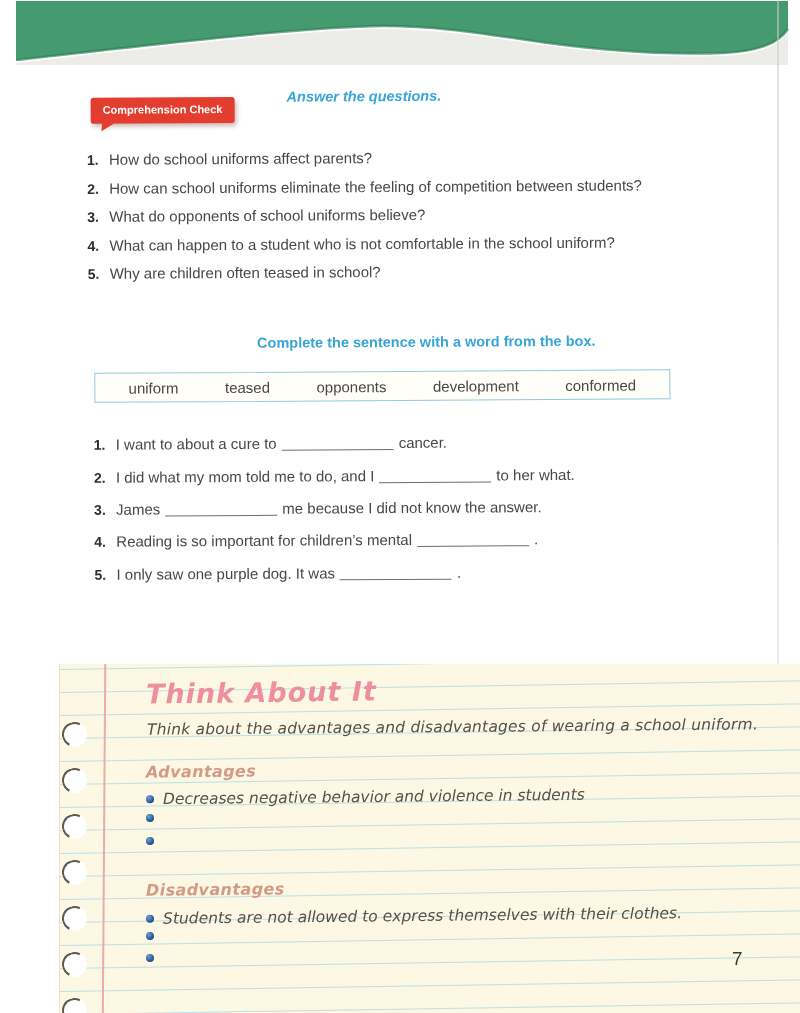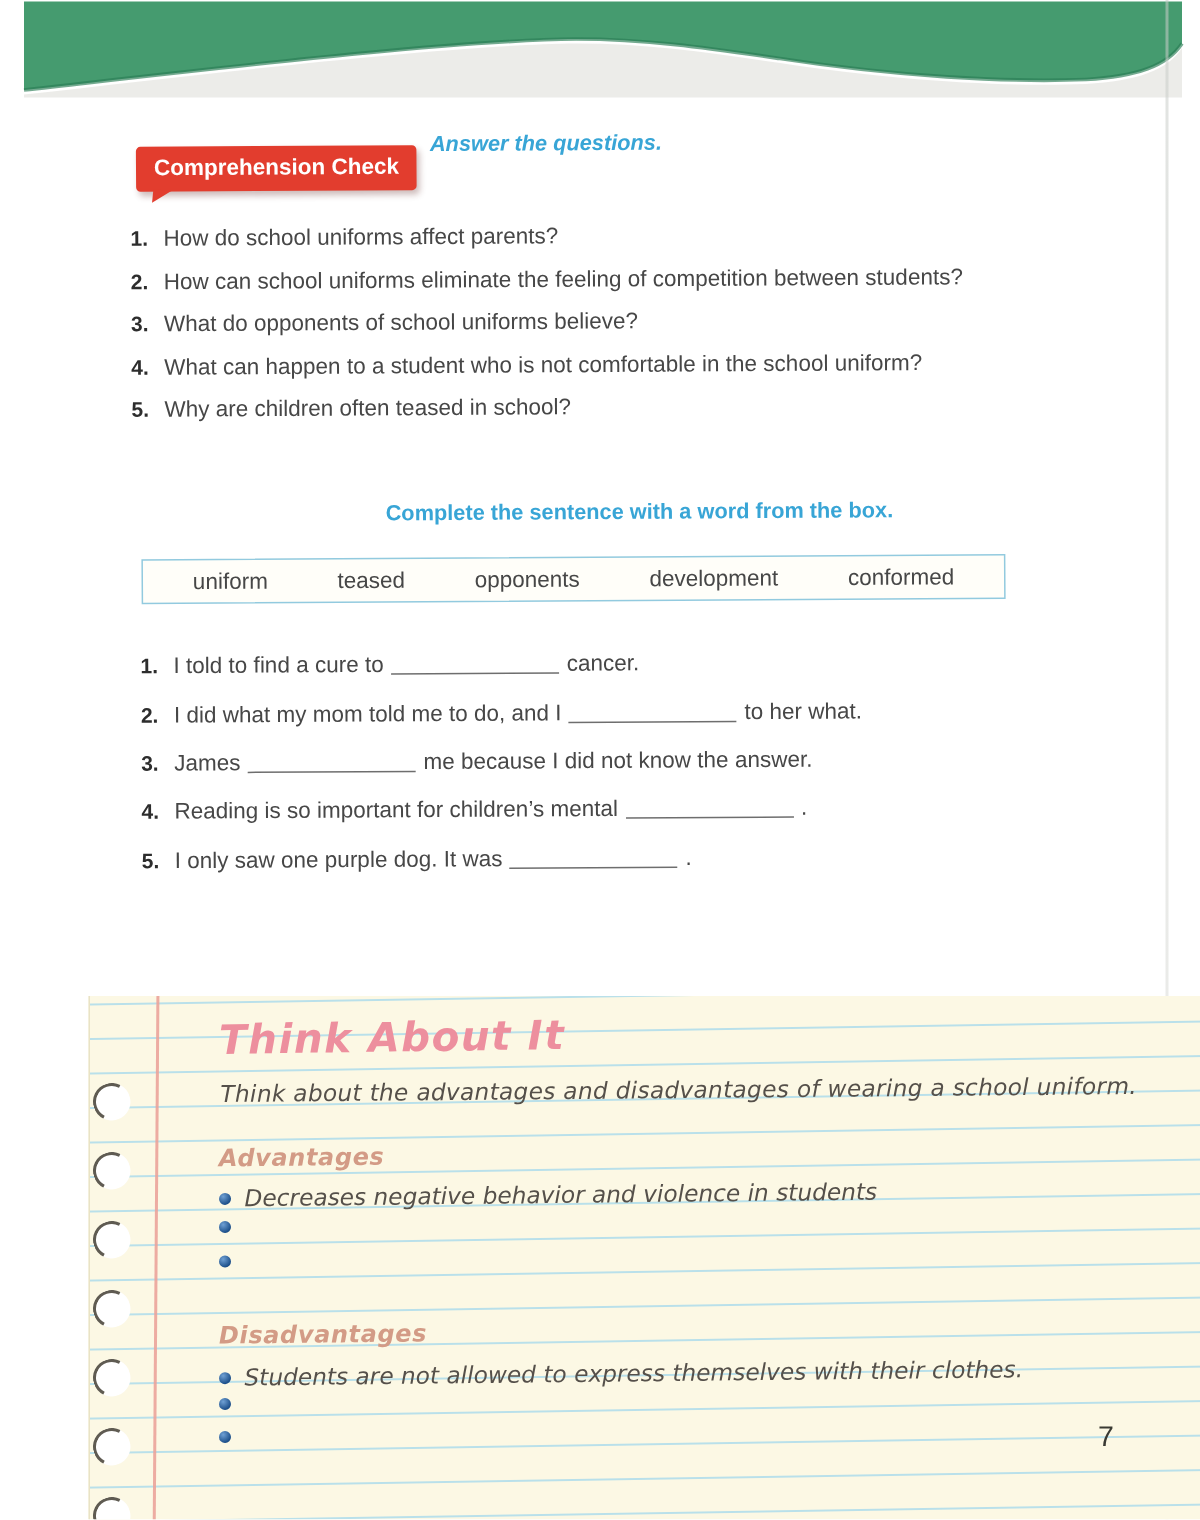--- a/index.html
+++ b/index.html
@@ -7,21 +7,21 @@
         font-family:"Liberation Sans",sans-serif;}
   .edge-right{position:absolute;left:777px;top:0;width:2px;height:1013px;
         background:linear-gradient(to bottom,#c8ccc8,#e2e2de);opacity:.55;}
 
   
   .band-svg{position:absolute;left:0;top:0;}
 
   
   .sheet{position:absolute;left:0;top:0;width:800px;height:660px;transform:rotate(-0.35deg);transform-origin:center;}
 
-  .badge{position:absolute;background:#e23d2e;color:#fff;font-weight:bold;font-size:15px;
+  .badge{position:absolute;background:#e23d2e;color:#fff;font-weight:bold;font-size:11px;
          line-height:1;padding:7px 12px 8px;border-radius:3px;
          box-shadow:2px 3px 4px rgba(90,30,25,.30);white-space:nowrap;}
   .badge::after{content:"";position:absolute;left:11px;bottom:-8px;width:0;height:0;
          border-top:9px solid #e23d2e;border-right:12px solid transparent;transform:rotate(6deg);}
   .b1{left:92px;top:96px;}
   .b2{left:92px;top:330px;}
 
   .instr{position:absolute;color:#38a5d6;font-weight:bold;font-size:14.5px;white-space:nowrap;}
   .i1{left:288px;top:88px;font-style:italic;}
   .i2{left:257px;top:334px;}
@@ -110,21 +110,21 @@
 
     <div class="wordbox">
       <span>uniform</span>
       <span>teased</span>
       <span>opponents</span>
       <span>development</span>
       <span>conformed</span>
     </div>
 
     <div class="srow s0">
-      <span class="num">1.</span><span class="pre">I told to find a cure to</span><span class="blank"></span><span>cancer.</span>
+      <span class="num">1.</span><span class="pre">I want to about a cure to</span><span class="blank"></span><span>cancer.</span>
     </div>
     <div class="srow s1">
       <span class="num">2.</span><span class="pre">I did what my mom told me to do, and I</span><span class="blank"></span><span>to her what.</span>
     </div>
     <div class="srow s2">
       <span class="num">3.</span><span class="pre">James</span><span class="blank"></span><span>me because I did not know the answer.</span>
     </div>
     <div class="srow s3">
       <span class="num">4.</span><span class="pre">Reading is so important for children’s mental</span><span class="blank"></span><span>.</span>
     </div>

